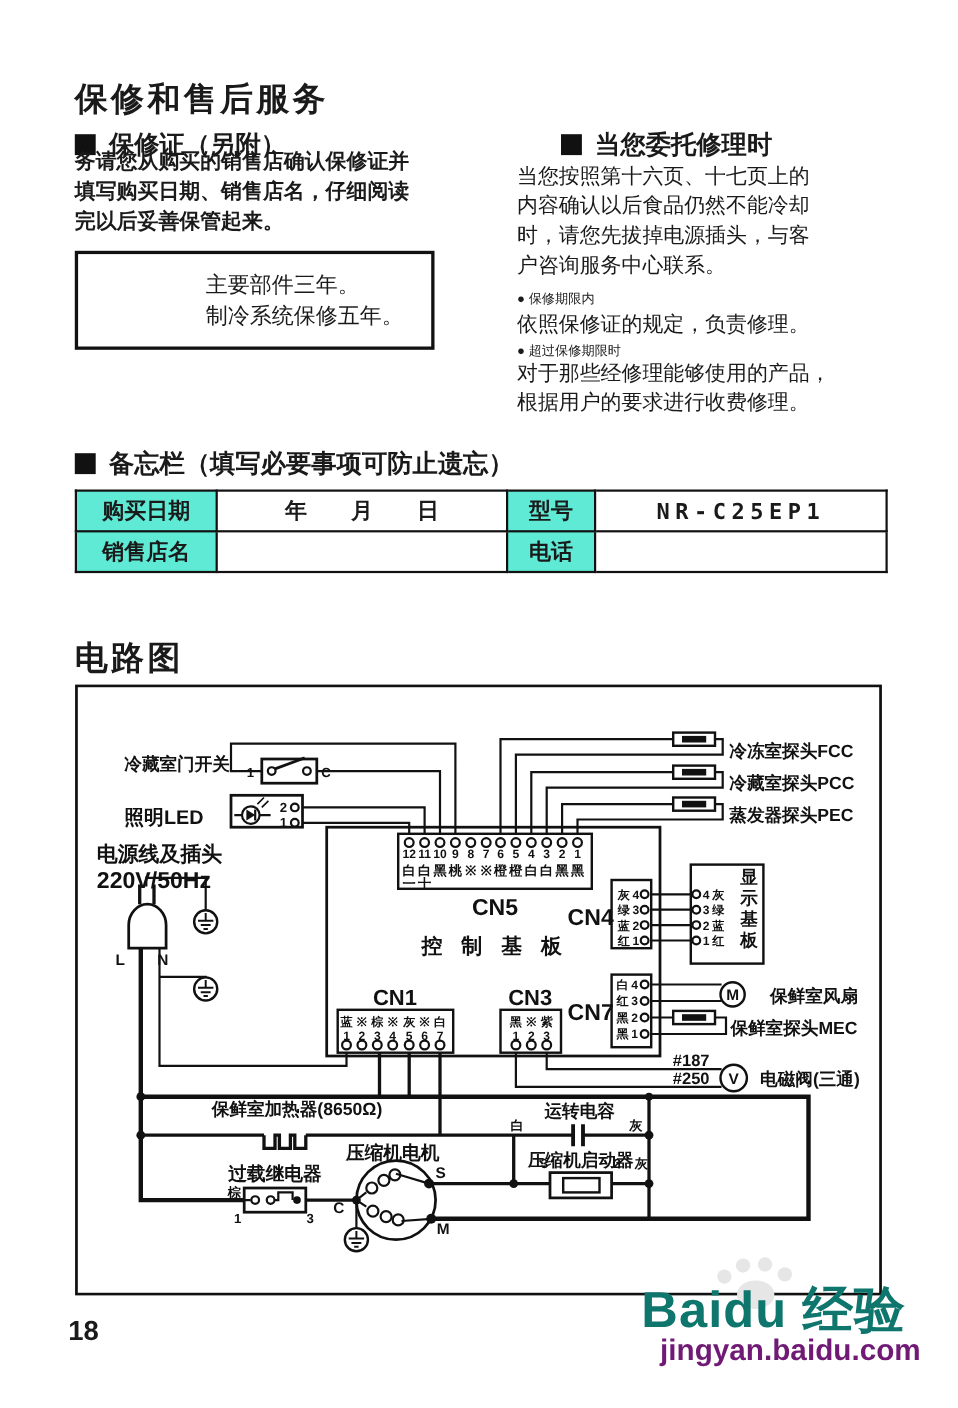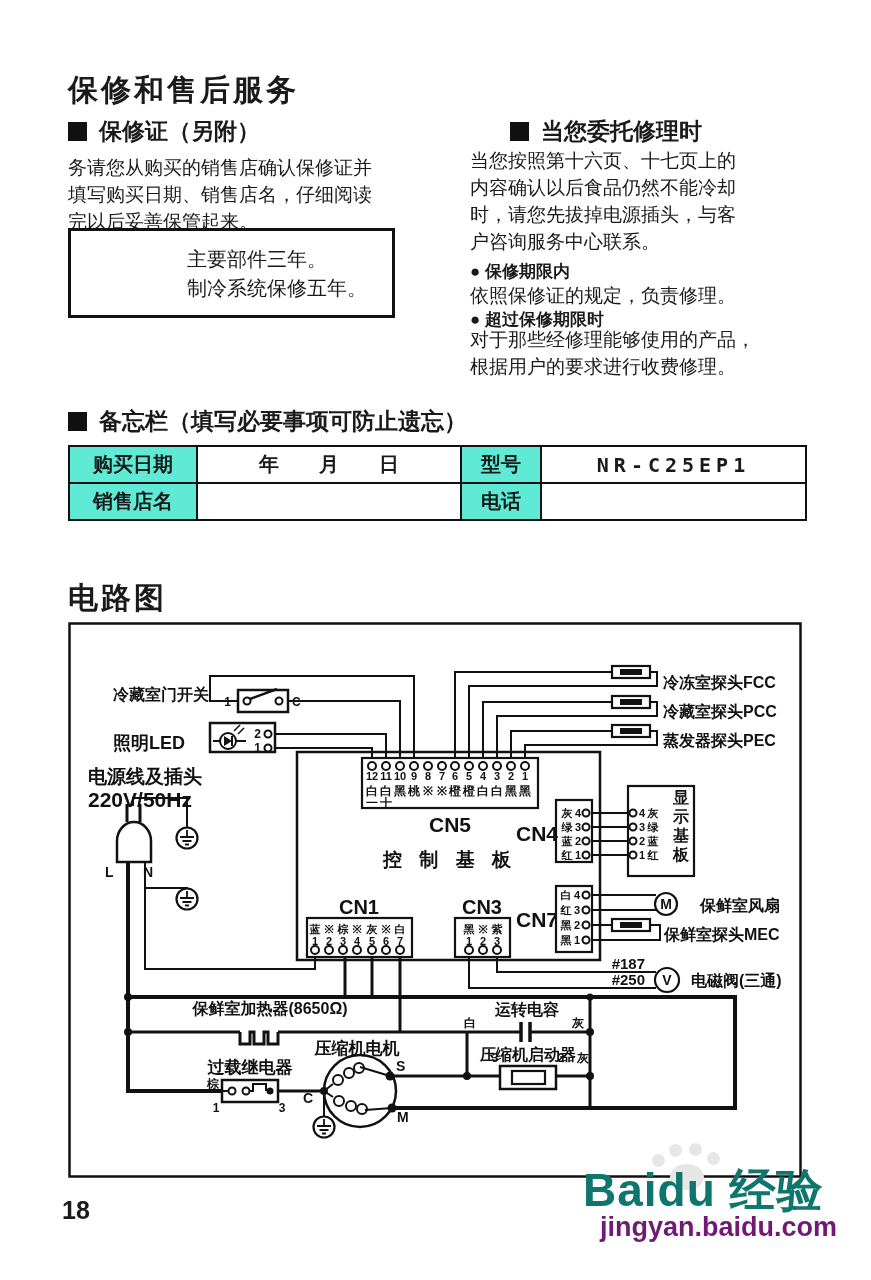--- a/index.html
+++ b/index.html
@@ -4,21 +4,21 @@
 <style>
   * { margin:0; padding:0; box-sizing:border-box; }
   html,body { width:871px; height:1280px; background:#ffffff; position:relative;
     font-family:"Liberation Sans", sans-serif; color:#1a1a1a; }
   .abs { position:absolute; }
   .h1 { font-size:30px; font-weight:700; letter-spacing:3px; }
   .sec-head { display:flex; align-items:center; gap:12px; font-size:23px; font-weight:700; }
   .sq { width:19px; height:19px; background:#111; flex:0 0 auto; }
   .para { font-size:19px; line-height:27px; font-weight:500; }
   .para div { white-space:pre; }
-  .bullet-head { font-size:17px; font-weight:700; line-height:25px; margin-top:6px; }
+  .bullet-head { font-size:12px; font-weight:400; line-height:25px; margin-top:6px; }
   .warranty-box { border:3px solid #111; padding:14px 0 12px 16px; font-size:20px;
     line-height:29px; font-weight:500; }
   .warranty-box .indent { padding-left:100px; }
   table.memo { border-collapse:collapse; table-layout:fixed; width:737px; }
   table.memo td { border:2.5px solid #111; height:37px; font-size:20px; font-weight:700;
     text-align:center; vertical-align:middle; }
   td.hd { background:#5eead4; }
   td.model-val { font-family:"DejaVu Sans Mono", monospace; letter-spacing:5px; font-weight:700; font-size:19px; }
   .pageno { font-size:25px; font-weight:700; }
   svg text { font-family:"Liberation Sans", sans-serif; fill:#111; }
@@ -30,21 +30,21 @@
 </style>
 </head>
 <body>
 
 <div class="abs h1" style="left:68px; top:70px;">保修和售后服务</div>
 
 <div class="abs sec-head" style="left:68px; top:116px;">
   <span class="sq"></span>
   <span>保修证（另附）</span>
 </div>
-<div class="abs para" style="left:68px; top:154px;">
+<div class="abs para" style="left:68px; top:134px;font-weight:bold;">
   <div>务请您从购买的销售店确认保修证并</div>
   <div>填写购买日期、销售店名，仔细阅读</div>
   <div>完以后妥善保管起来。</div>
 </div>
 <div class="abs warranty-box" style="left:68px; top:228px; width:327px;">
   <div class="indent">主要部件三年。</div>
   <div class="indent">制冷系统保修五年。</div>
 </div>
 
 <div class="abs sec-head" style="left:470px; top:116px;margin-left:40px;">

